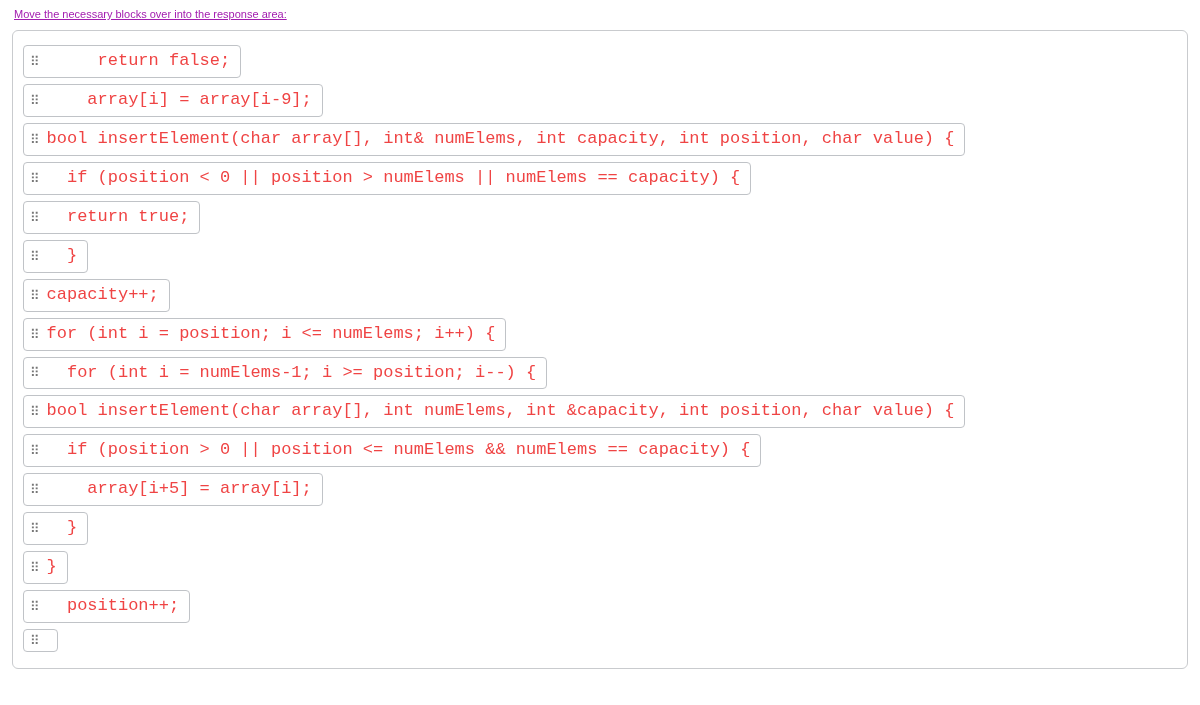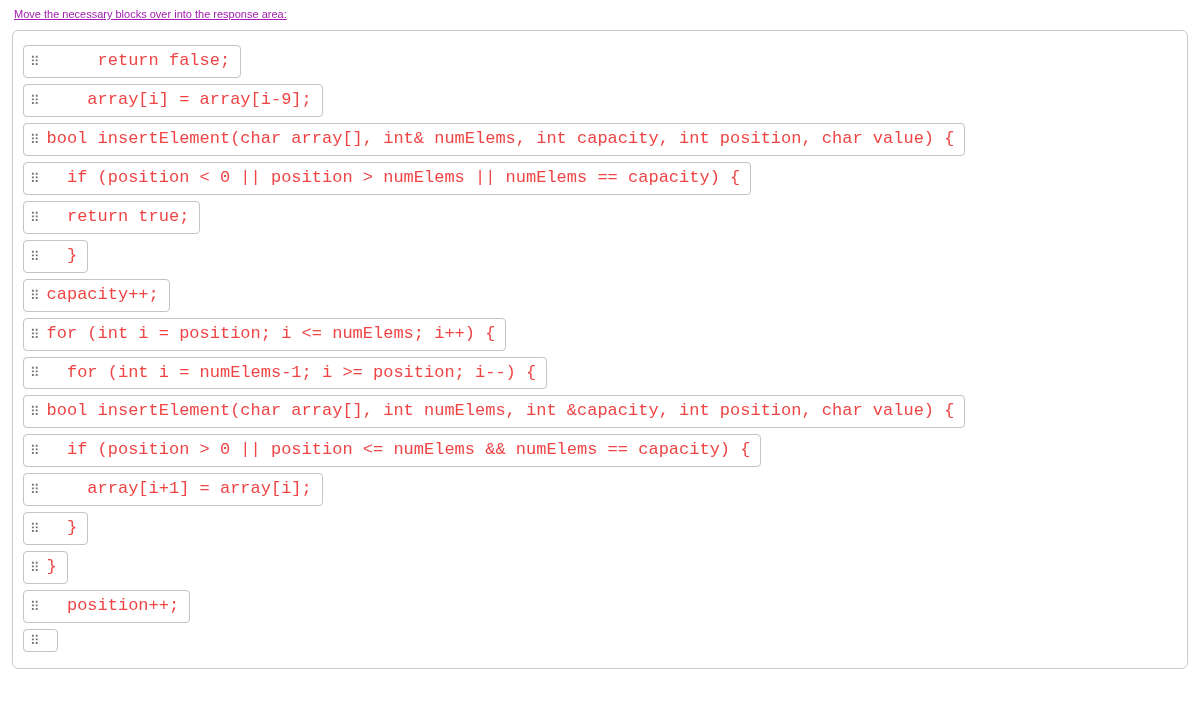--- a/index.html
+++ b/index.html
@@ -111,21 +111,21 @@
     <span class="code">bool insertElement(char array[], int numElems, int &amp;capacity, int position, char value) {</span>
   </div></div>
 
   <div class="block-row"><div class="block">
     <span class="handle">⠿</span>
     <span class="code">  if (position &gt; 0 || position &lt;= numElems &amp;&amp; numElems == capacity) {</span>
   </div></div>
 
   <div class="block-row"><div class="block">
     <span class="handle">⠿</span>
-    <span class="code">    array[i+1] = array[i];</span>
+    <span class="code">    array[i+5] = array[i];</span>
   </div></div>
 
   <div class="block-row"><div class="block">
     <span class="handle">⠿</span>
     <span class="code">  }</span>
   </div></div>
 
   <div class="block-row"><div class="block">
     <span class="handle">⠿</span>
     <span class="code">}</span>

